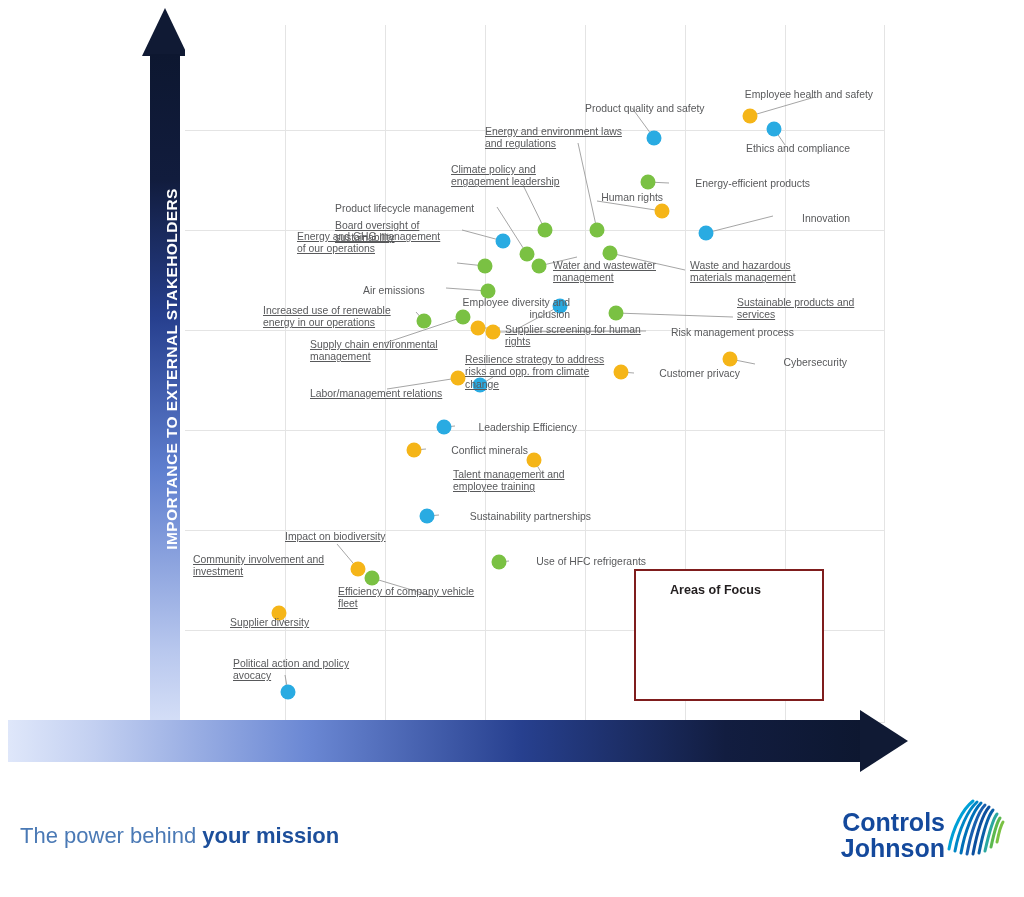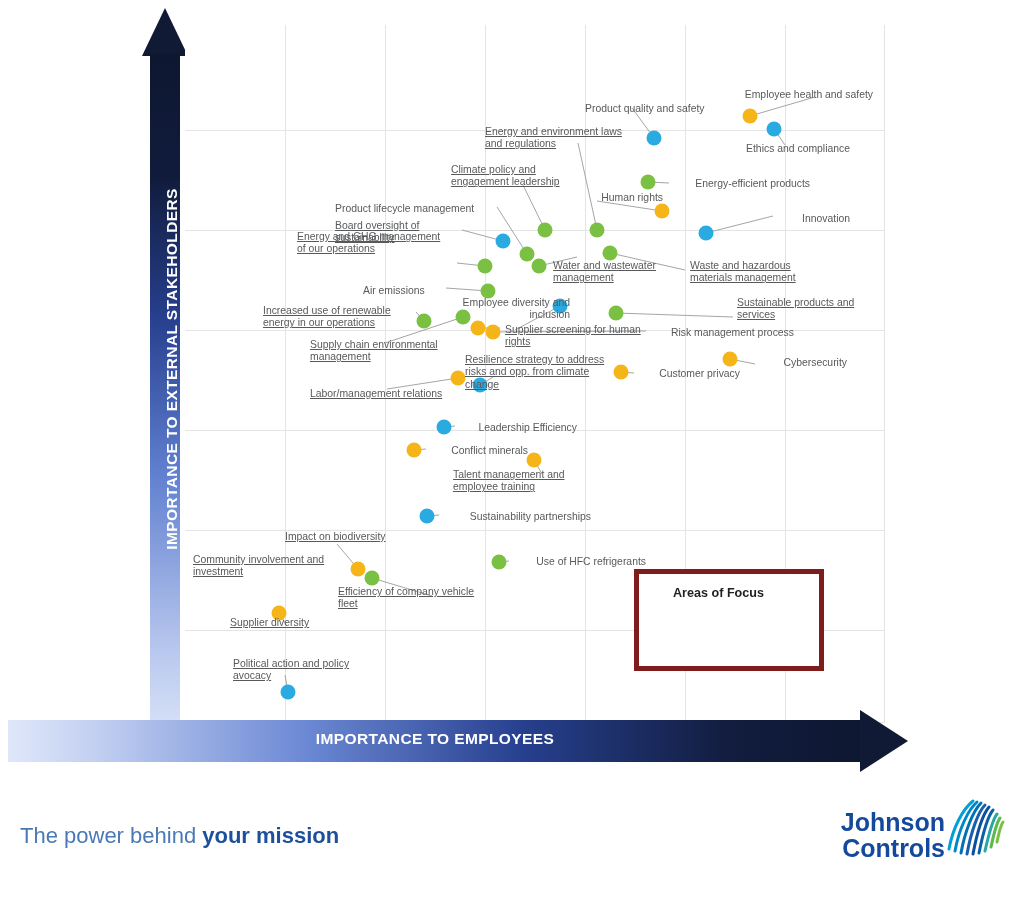--- a/index.html
+++ b/index.html
@@ -64,22 +64,22 @@
     line-height:12.4px;white-space:pre-line;}
   .pt-label.c{text-align:left;text-decoration:underline;}
   .pt-label.r{}
   .pt-label.l{text-align:right;}
   
   #leaders{position:absolute;left:0;top:0;width:700px;height:698px;
     pointer-events:none;}
 
   
   #legend{
-    position:absolute;left:634px;top:569px;width:190px;height:102px;
-    background:#ffffff;border:5px solid #7f1d1d;
+    position:absolute;left:634px;top:569px;width:190px;height:132px;
+    background:#ffffff;border:2px solid #7f1d1d;
     box-sizing:border-box;padding:12px 0 0 32px;
   }
   #legend-title{font-weight:bold;font-size:12.6px;color:#231f20;
     margin:0 0 6px 2px;}
   .legend-row{display:flex;align-items:center;height:23px;}
   .legend-swatch{width:15px;height:15px;border-radius:50%;margin-right:10px;
     flex:0 0 auto;}
   .legend-text{font-size:12.6px;color:#231f20;}
 
   
@@ -245,29 +245,28 @@
 
 </div>
 
 <div id="legend">
   <div id="legend-title">Areas of Focus</div>
 </div>
 
 <div id="x-axis">
   <div class="shaft"></div>
   <div class="head"></div>
-  <div id="x-axis-label">IMPORTANCE TO EMPLOYEES</div>
 </div>
 
 <div id="tagline"><span>The power behind </span><b>your mission</b></div>
 
 <div id="logo">
   <div id="logo-text">
+    <div>Controls</div>
     <div>Johnson</div>
-    <div>Controls</div>
   </div>
   <svg style="position:absolute;left:148px;top:2px;" width="64" height="62" viewBox="0 0 64 62">
     <g fill="none" stroke-linecap="round">
       <path d="M6,52 C10,30 20,12 30,4" stroke="#00a0d6" stroke-width="3"></path>
       <path d="M12,54 C16,32 25,13 34,5" stroke="#0087c6" stroke-width="3"></path>
       <path d="M18,56 C22,34 30,14 38,6" stroke="#0070b8" stroke-width="3"></path>
       <path d="M24,57 C28,35 35,15 42,8" stroke="#1a5fae" stroke-width="3"></path>
       <path d="M30,57 C34,36 40,17 46,10" stroke="#0d4f9e" stroke-width="3"></path>
       <path d="M36,56 C40,36 45,19 50,13" stroke="#0a60a8" stroke-width="3"></path>
       <path d="M42,54 C46,36 50,22 54,17" stroke="#2aa8a0" stroke-width="3"></path>

